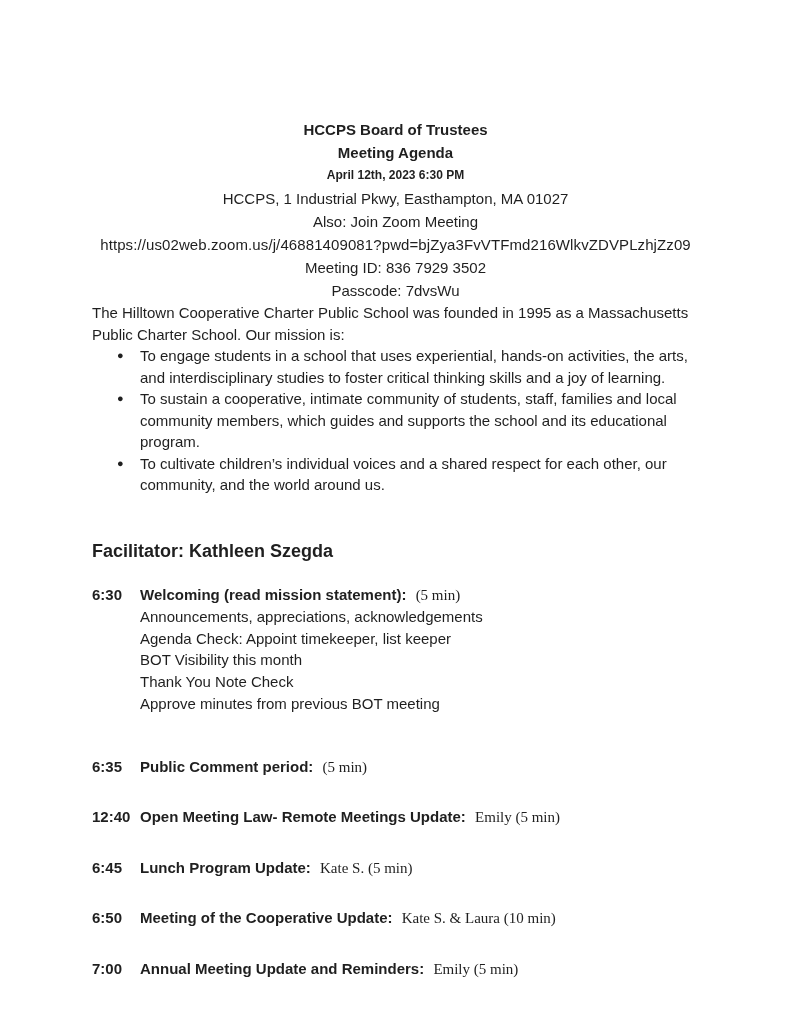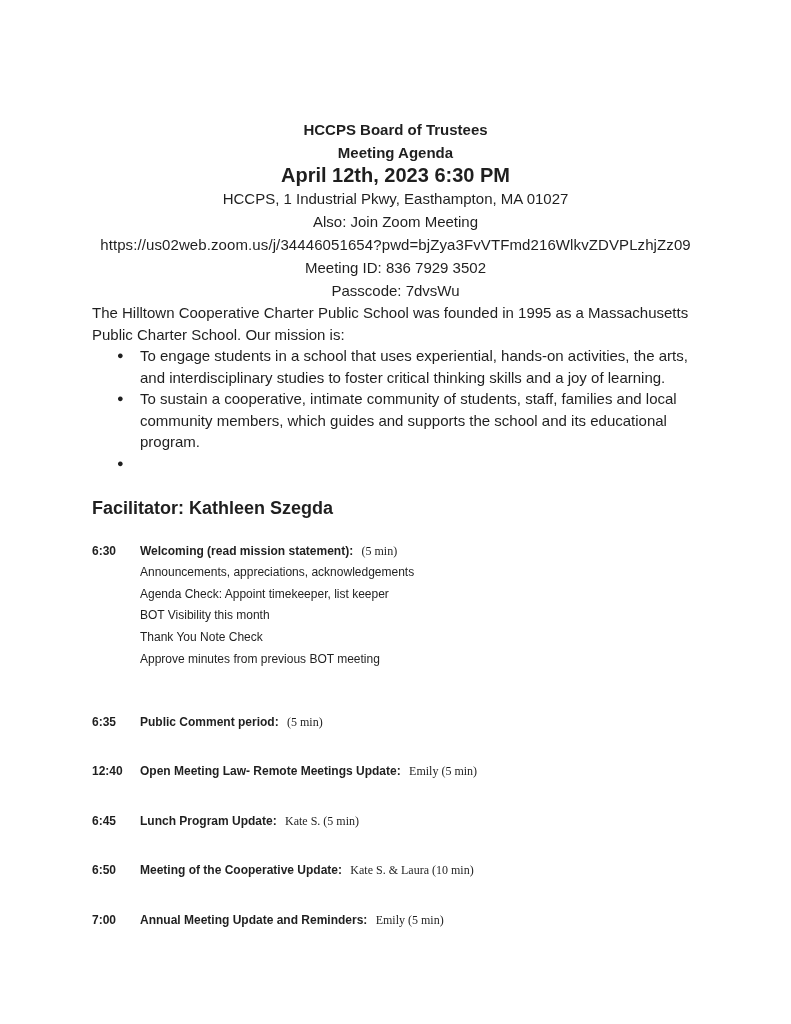--- a/index.html
+++ b/index.html
@@ -20,21 +20,21 @@
     overflow: hidden;
     border-radius: 21px;
   }
   
   .doc-header {
     text-align: center;
     font-size: 15px;
     line-height: 23px;
   }
   .doc-header .bold { font-weight: bold; }
-  .doc-header .datetime { font-size: 20px; font-weight: bold; }
+  .doc-header .datetime { font-size: 12px; font-weight: bold; }
   .doc-header .url {
     letter-spacing: 0.1px;
     white-space: nowrap;
   }
   .meeting-id { }
   
   .mission {
     font-size: 15px;
     line-height: 21.5px;
   }
@@ -58,21 +58,21 @@
   
   .facilitator {
     margin-top: 45px;
     font-size: 18px;
     font-weight: bold;
     line-height: 21px;
   }
   
   .agenda {
     margin-top: 12px;
-    font-size: 12px;
+    font-size: 15px;
   }
   .agenda-item {
     display: flex;
     margin-top: 22px;
     line-height: 21.5px;
   }
   .agenda-item.spaced { margin-top: 28px; }
   .agenda-time {
     flex: 0 0 48px;
     font-weight: bold;
@@ -88,38 +88,39 @@
 <body>
 
 <div class="page">
 
   <div class="doc-header">
     <div class="bold">HCCPS Board of Trustees</div>
     <div class="bold">Meeting Agenda</div>
     <div class="datetime">April 12th, 2023 6:30 PM</div>
     <div>HCCPS, 1 Industrial Pkwy, Easthampton, MA 01027</div>
     <div>Also: Join Zoom Meeting</div>
-    <div class="url">https://us02web.zoom.us/j/34446051654?pwd=bjZya3FvVTFmd216WlkvZDVPLzhjZz09</div>
+    <div class="url">https://us02web.zoom.us/j/46881409081?pwd=bjZya3FvVTFmd216WlkvZDVPLzhjZz09</div>
     <div class="meeting-id">Meeting ID: 836 7929 3502</div>
     <div>Passcode: 7dvsWu</div>
   </div>
 
   <div class="mission">
     <p class="mission-intro">The Hilltown Cooperative Charter Public School was founded in 1995 as a Massachusetts Public Charter School. Our mission is:</p>
     <ul class="mission-bullets">
       <li>
         <span class="bullet-dot">●</span>
         <span>To engage students in a school that uses experiential, hands-on activities, the arts, and interdisciplinary studies to foster critical thinking skills and a joy of learning.</span>
       </li>
       <li>
         <span class="bullet-dot">●</span>
         <span>To sustain a cooperative, intimate community of students, staff, families and local community members, which guides and supports the school and its educational program.</span>
       </li>
       <li>
         <span class="bullet-dot">●</span>
+        <span>To cultivate children’s individual voices and a shared respect for each other, our community, and the world around us.</span>
       </li>
     </ul>
   </div>
 
   <div class="facilitator">Facilitator: Kathleen Szegda</div>
 
   <div class="agenda">
 
     <div class="agenda-item">
       <div class="agenda-time">6:30</div>

